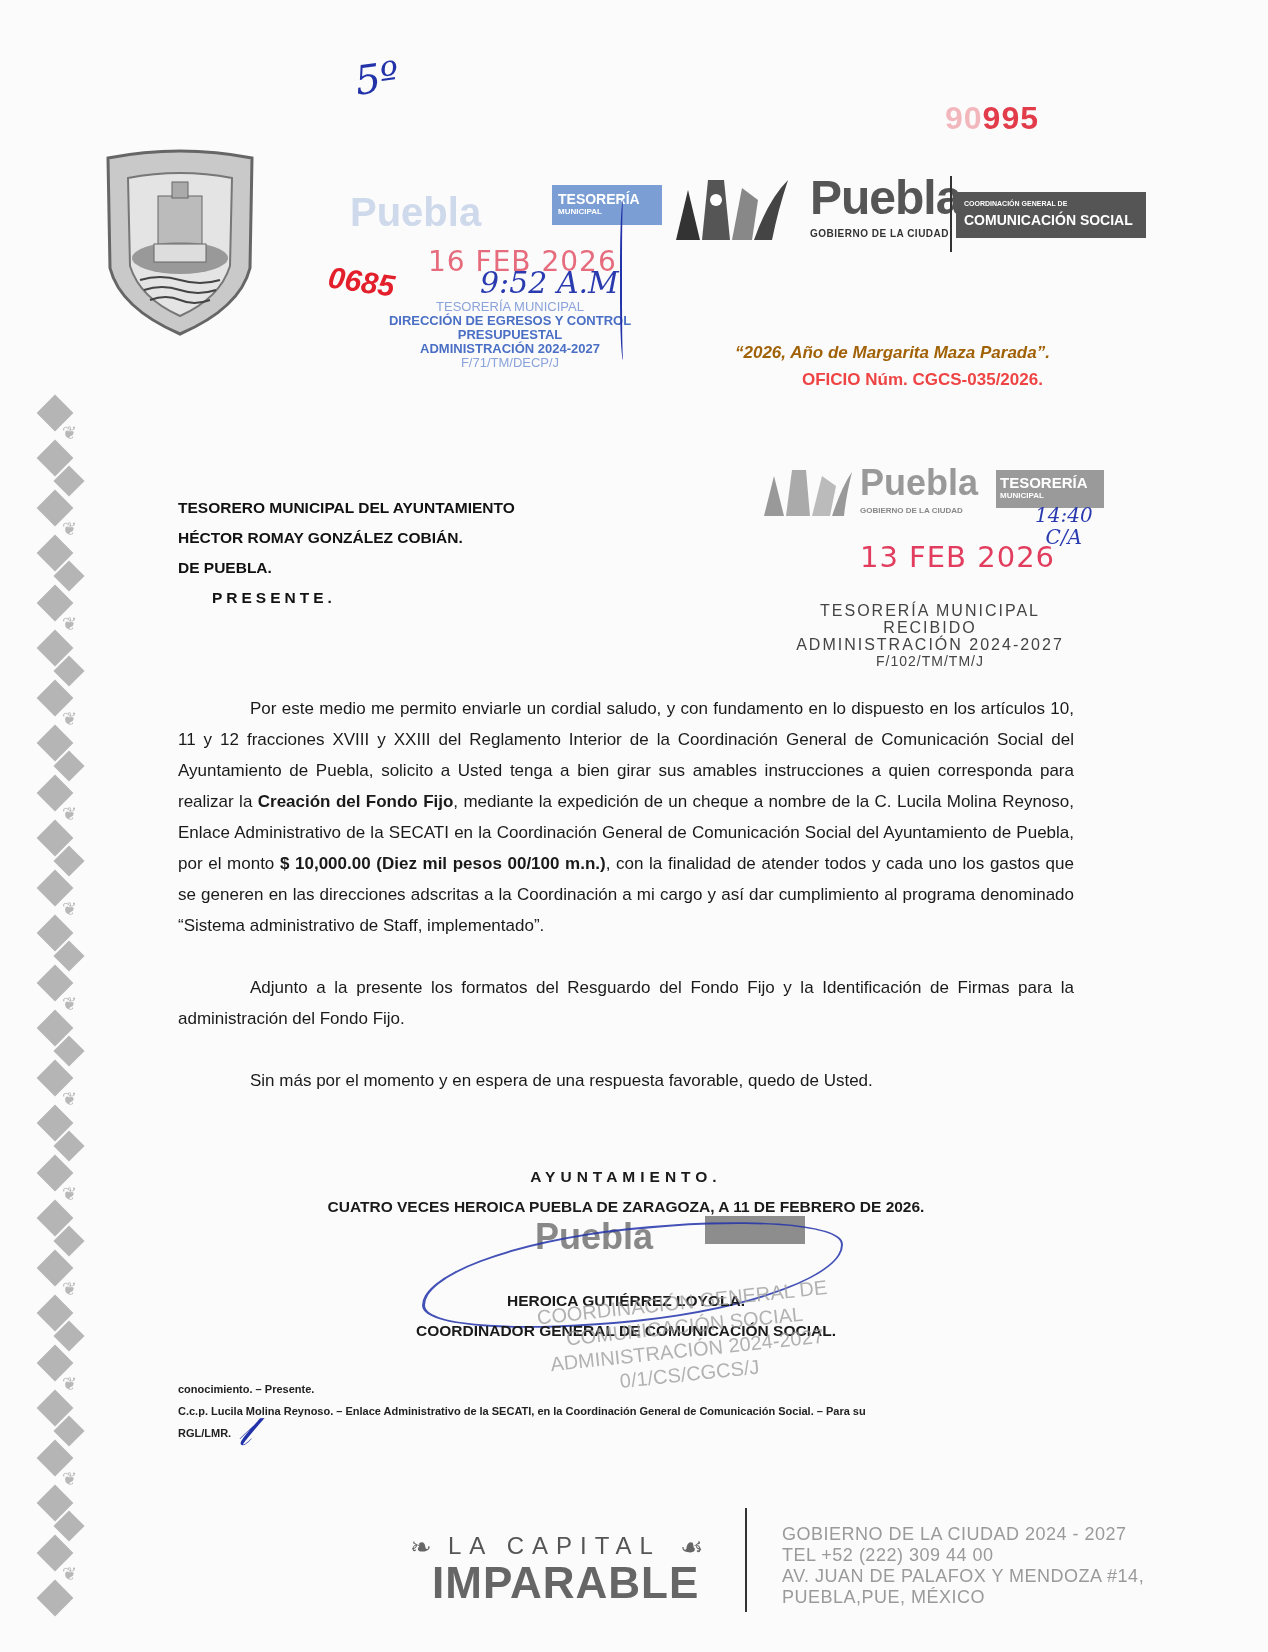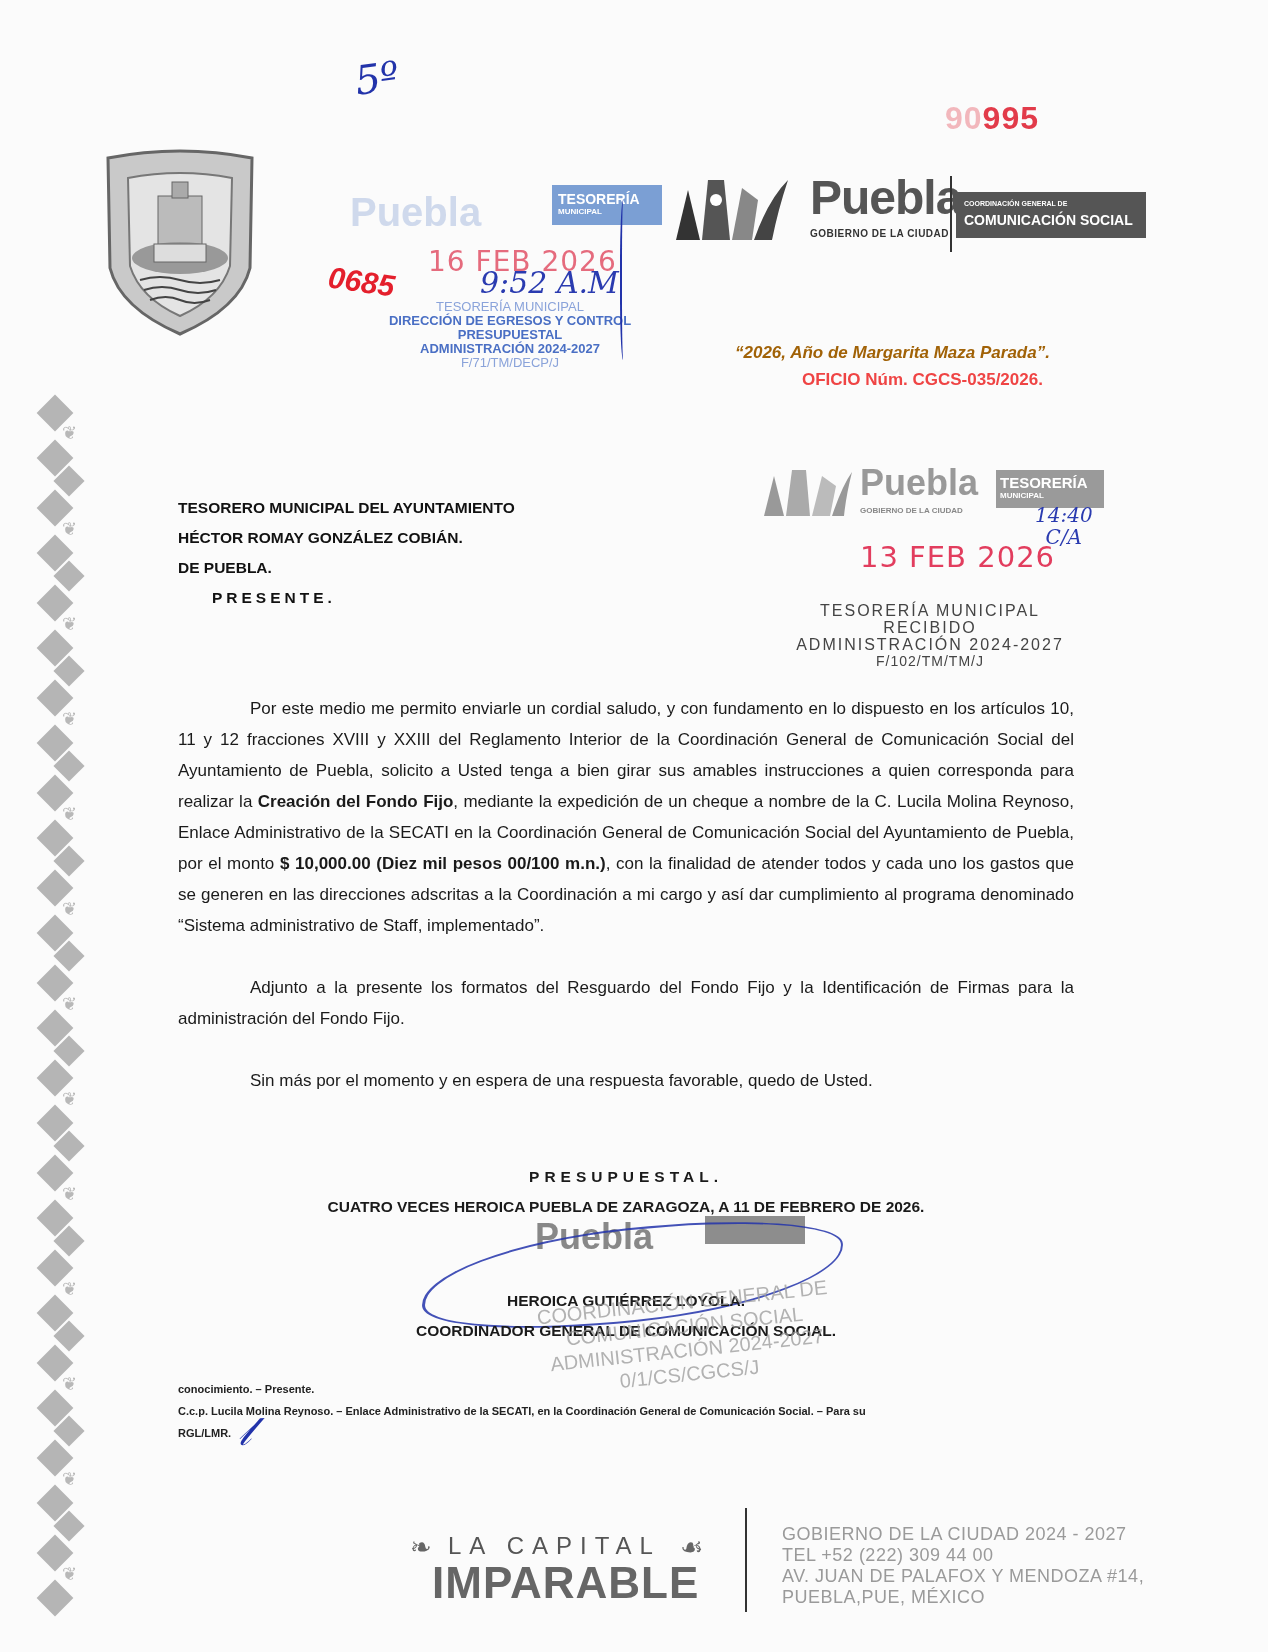--- a/index.html
+++ b/index.html
@@ -225,21 +225,21 @@
   <div class="spaced">PRESENTE.</div>
 </div>
 
 <div class="abs body-text">
   <p><span>Por este medio me permito enviarle un cordial saludo, y con fundamento en lo dispuesto en los artículos 10, 11 y 12 fracciones XVIII y XXIII del Reglamento Interior de la Coordinación General de Comunicación Social del Ayuntamiento de Puebla, solicito a Usted tenga a bien girar sus amables instrucciones a quien corresponda para realizar la </span><b>Creación del Fondo Fijo</b><span>, mediante la expedición de un cheque a nombre de la C. Lucila Molina Reynoso, Enlace Administrativo de la SECATI en la Coordinación General de Comunicación Social del Ayuntamiento de Puebla, por el monto </span><b>$ 10,000.00 (Diez mil pesos 00/100 m.n.)</b><span>, con la finalidad de atender todos y cada uno los gastos que se generen en las direcciones adscritas a la Coordinación a mi cargo y así dar cumplimiento al programa denominado “Sistema administrativo de Staff, implementado”.</span></p>
   <p>Adjunto a la presente los formatos del Resguardo del Fondo Fijo y la Identificación de Firmas para la administración del Fondo Fijo.</p>
   <p>Sin más por el momento y en espera de una respuesta favorable, quedo de Usted.</p>
 </div>
 
 <div class="abs closing">
-  <div class="spaced">PRESUPUESTAL.</div>
+  <div class="spaced">AYUNTAMIENTO.</div>
   <div>CUATRO VECES HEROICA PUEBLA DE ZARAGOZA, A 11 DE FEBRERO DE 2026.</div>
 </div>
 
 <div class="abs sig-stamp">
   <div class="pb">Puebla</div>
   <div class="bx"></div>
 </div>
 <div class="abs sig-scribble"></div>
 
 <div class="abs signer">

